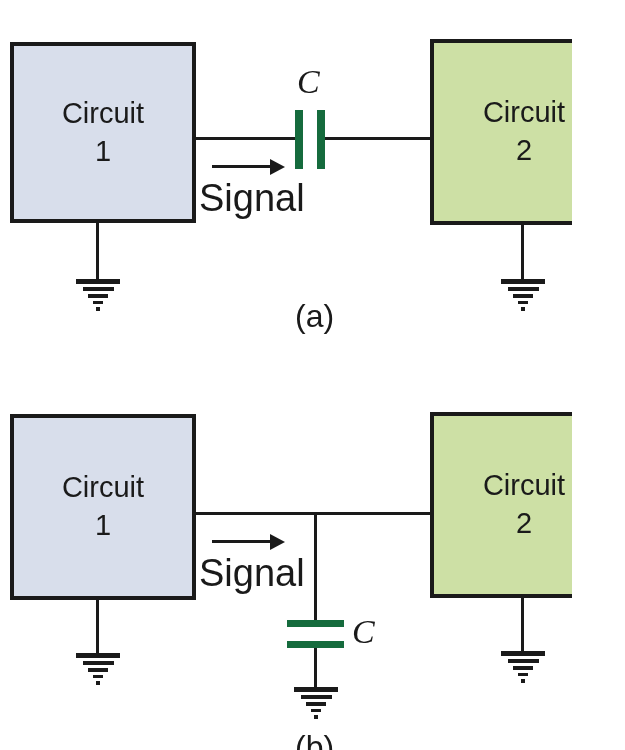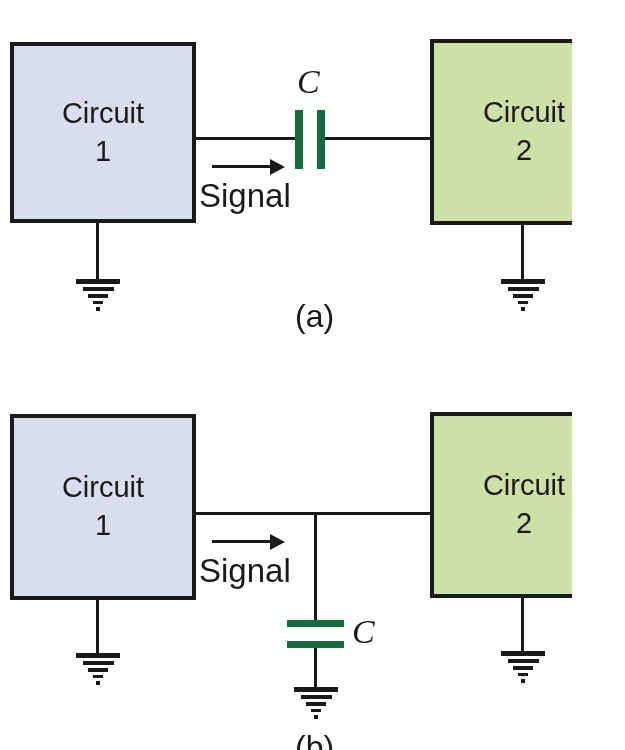--- a/index.html
+++ b/index.html
@@ -24,21 +24,21 @@
   .cap-label {
     position:absolute; font-family:"Liberation Serif","DejaVu Serif",serif;
     font-style:italic; font-size:34px; line-height:1;
   }
   .arrow-line { position:absolute; height:3px; background:var(--wire,#1a1a1a); }
   .arrow-head {
     position:absolute; width:0; height:0;
     border-left:15px solid var(--wire,#1a1a1a);
     border-top:8px solid transparent; border-bottom:8px solid transparent;
   }
-  .signal { position:absolute; font-size:33px; line-height:1; }
+  .signal { position:absolute; font-size:38px; line-height:1; }
   .gnd { position:absolute; width:44px; display:flex; flex-direction:column; align-items:center; }
   .gbar { background:var(--wire,#1a1a1a); }
   .g1 { width:44px; height:5px; margin-bottom:3px; }
   .g2 { width:31px; height:4px; margin-bottom:3px; }
   .g3 { width:20px; height:4px; margin-bottom:3px; }
   .g4 { width:10px; height:3px; margin-bottom:3px; }
   .gdot { width:4px; height:4px; background:var(--wire,#1a1a1a); }
   .caption { position:absolute; font-size:32px; line-height:1; }
 </style>
 </head>

